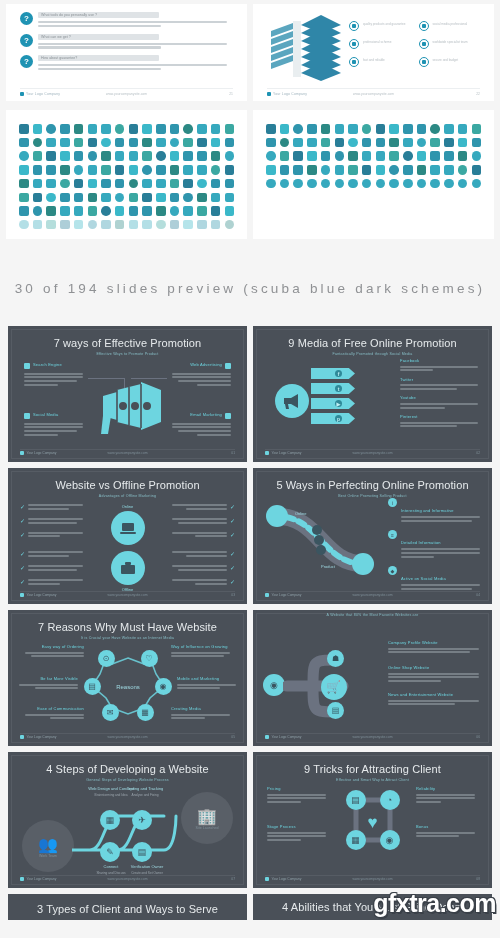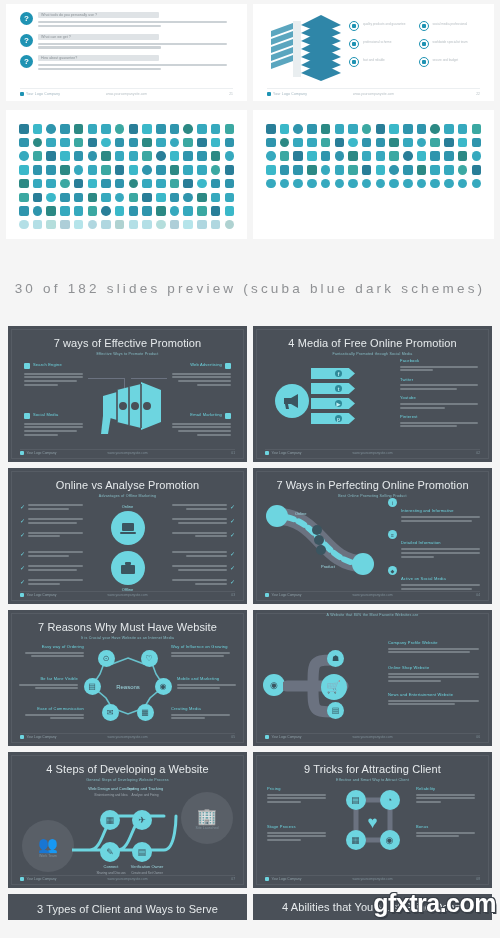--- a/index.html
+++ b/index.html
@@ -602,21 +602,21 @@
           <div class="gi r v2"></div>
           <div class="gi r v2"></div>
           <div class="gi r v2"></div>
           <div class="gi r v2"></div>
           <div class="gi r v2"></div>
           <div class="gi r v2"></div>
         </div>
     </div>
   </div>
 
-  <div class="section-title">30 of 182 slides preview (scuba blue dark schemes)</div>
+  <div class="section-title">30 of 194 slides preview (scuba blue dark schemes)</div>
 
   <div class="dark-grid">
 
     <div class="dslide">
       <div class="inner-border"></div>
       <div class="d-title">7 ways of Effective Promotion</div>
       <div class="d-sub">Effective Ways to Promote Product</div>
       <div class="s1-body">
         <div class="connect" style="left:80px;top:18px;width:36px;"></div>
         <div class="connect" style="right:80px;top:18px;width:36px;"></div>
@@ -684,21 +684,21 @@
       <div class="d-footer">
         <span class="ld"></span>
         <span class="fl">Your Logo Company</span>
         <span class="fc">www.yourcompanysite.com</span>
         <span class="fr">01</span>
       </div>
     </div>
 
     <div class="dslide">
       <div class="inner-border"></div>
-      <div class="d-title">4 Media of Free Online Promotion</div>
+      <div class="d-title">9 Media of Free Online Promotion</div>
       <div class="d-sub">Fantastically Promoted through Social Media</div>
       <div class="s2-mega-circle">
         <svg width="20" height="16" viewBox="0 0 20 16">
             <path d="M2 5 L9 5 L16 1 L16 15 L9 11 L2 11 Z M3 11 L6 11 L7 16 L4 16 Z" fill="#3b5560"></path>
           </svg>
       </div>
       <div class="s2-arrows">
         <div class="s2-arrow">
             <span class="dot">f</span>
           </div>
@@ -738,21 +738,21 @@
       <div class="d-footer">
         <span class="ld"></span>
         <span class="fl">Your Logo Company</span>
         <span class="fc">www.yourcompanysite.com</span>
         <span class="fr">02</span>
       </div>
     </div>
 
     <div class="dslide">
       <div class="inner-border"></div>
-      <div class="d-title">Online vs Analyse Promotion</div>
+      <div class="d-title">Website vs Offline Promotion</div>
       <div class="d-sub">Advantages of Offline Marketing</div>
       <div class="s3-col left">
         <div class="s3-chk">
             <span class="s3-check">✓</span>
           <span style="flex:1">
               <span class="txt-ln w95"></span>
               <span class="txt-ln w70"></span>
             </span>
           </div>
         <div class="s3-chk">
@@ -856,21 +856,21 @@
       <div class="d-footer">
         <span class="ld"></span>
         <span class="fl">Your Logo Company</span>
         <span class="fc">www.yourcompanysite.com</span>
         <span class="fr">03</span>
       </div>
     </div>
 
     <div class="dslide">
       <div class="inner-border"></div>
-      <div class="d-title">7 Ways in Perfecting Online Promotion</div>
+      <div class="d-title">5 Ways in Perfecting Online Promotion</div>
       <div class="d-sub">Best Online Promoting Selling Product</div>
       <div class="s4-road">
         <svg width="120" height="80" viewBox="0 0 120 80">
           <path d="M14 14 C 60 14, 60 62, 104 62" stroke="#6b7280" stroke-width="17" fill="none" stroke-linecap="round"></path>
           <path d="M14 14 C 60 14, 60 62, 104 62" stroke="#6dd5e0" stroke-width="6" fill="none" stroke-linecap="round" stroke-dasharray="7 5"></path>
           <circle cx="16" cy="14" r="11" fill="#6dd5e0"></circle>
           <circle cx="102" cy="62" r="11" fill="#6dd5e0"></circle>
           <circle cx="56" cy="28" r="5" fill="#3b5560"></circle>
           <circle cx="58" cy="38" r="5" fill="#3b5560"></circle>
           <circle cx="60" cy="48" r="5" fill="#3b5560"></circle>

